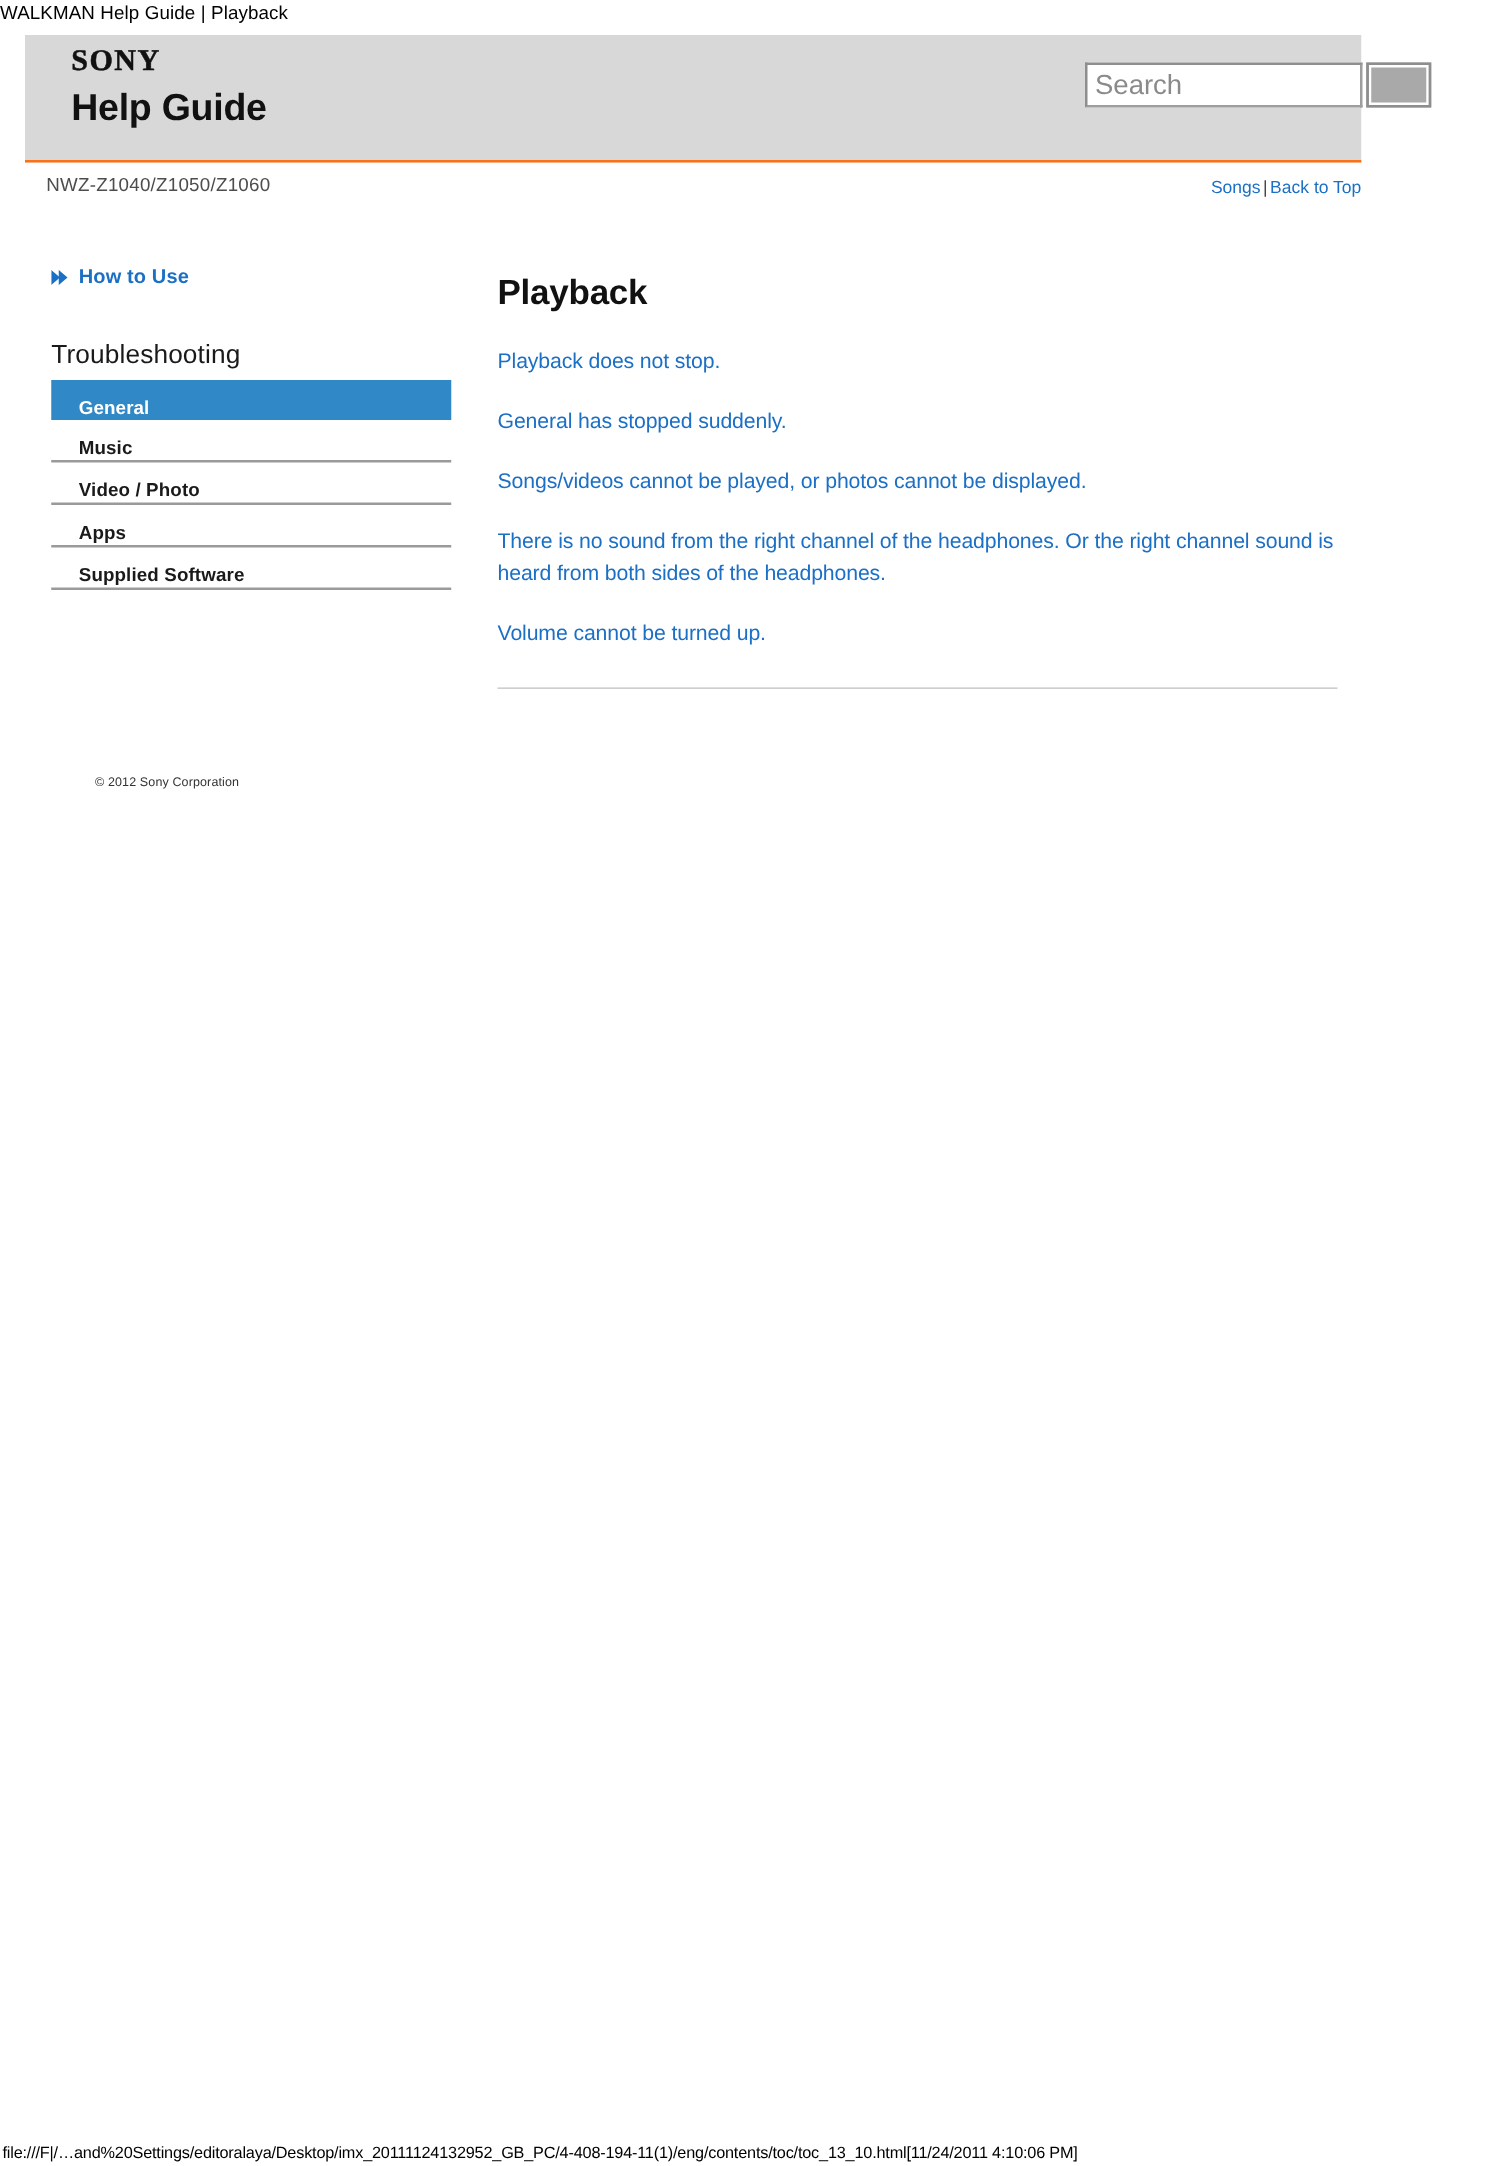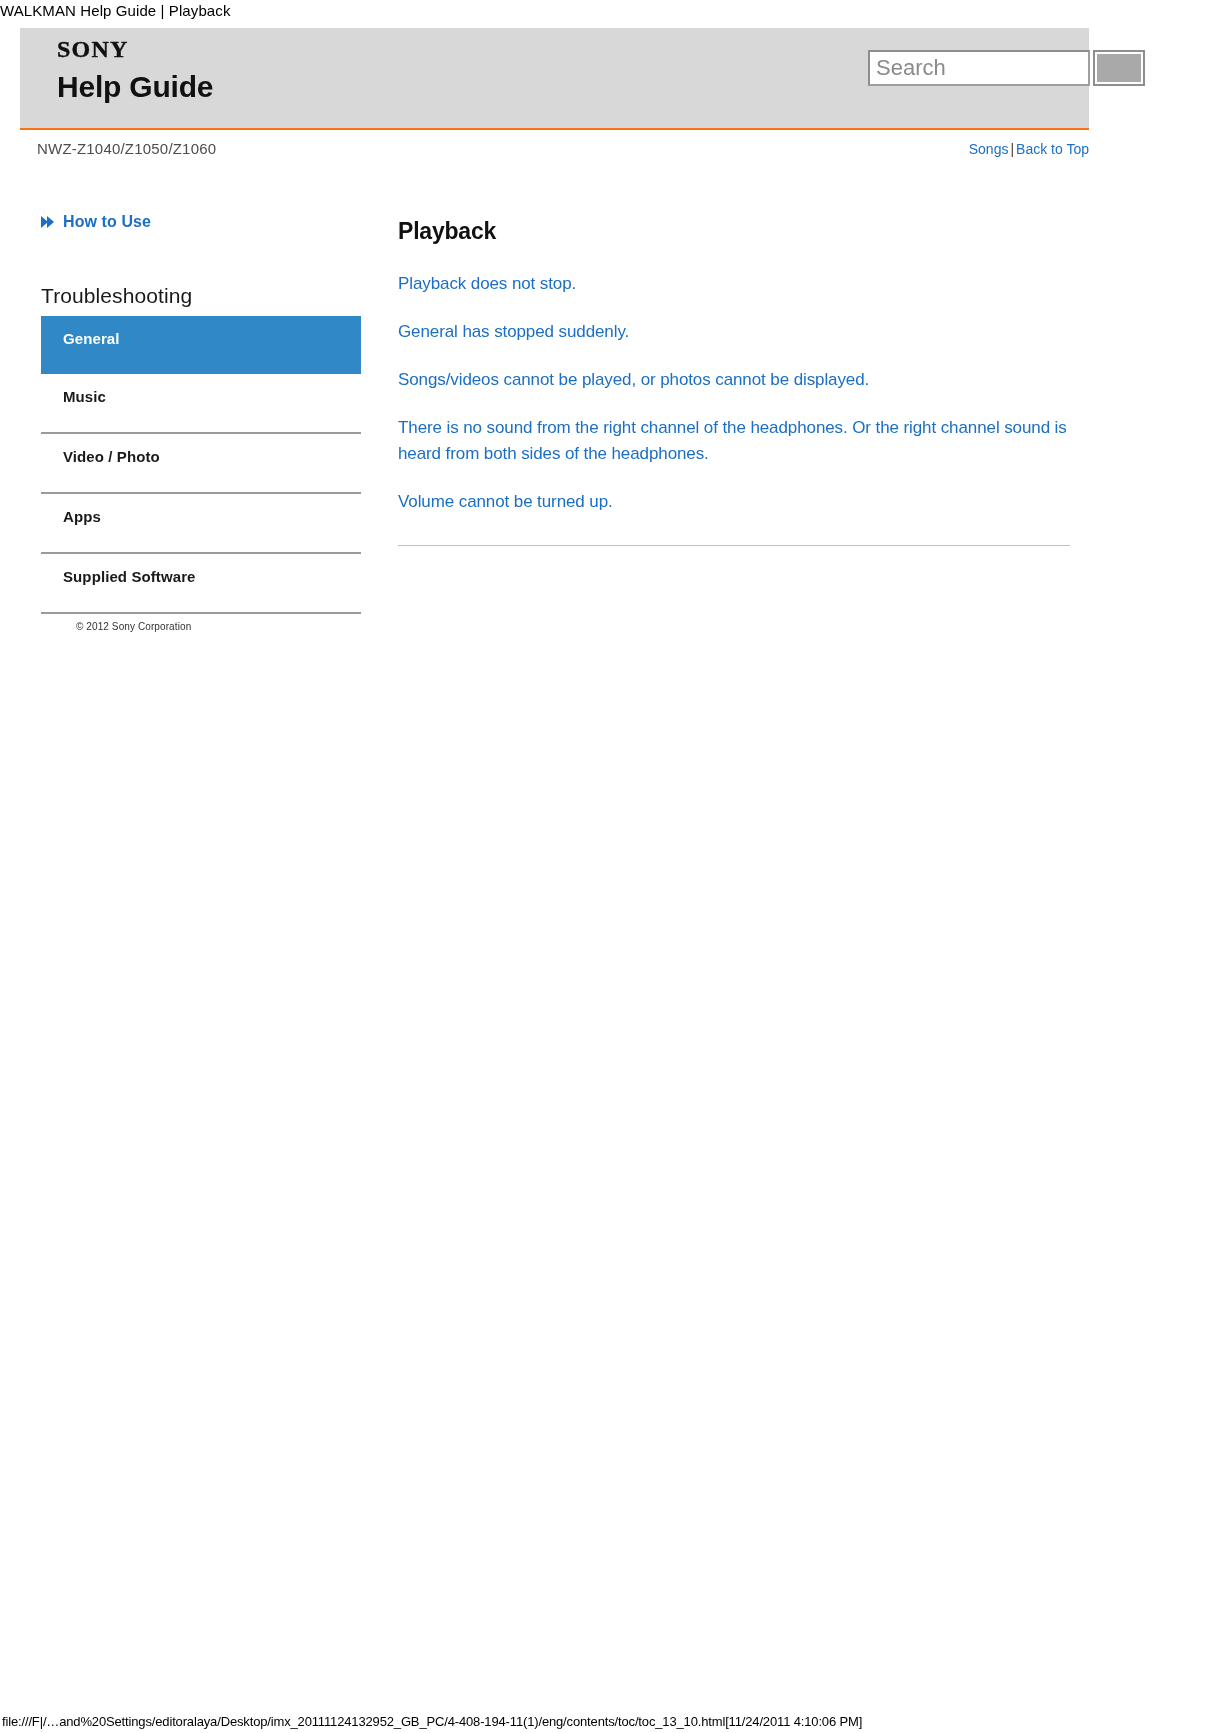--- a/index.html
+++ b/index.html
@@ -143,21 +143,21 @@
   .sidebar {
     position: absolute;
     left: 41px;
     top: 0;
     width: 320px;
   }
   .howto {
     display: flex;
     align-items: center;
     height: 24px;
-    margin-bottom: 50px;
+    margin-bottom: 38px;
     text-decoration: none;
   }
   .chev {
     width: 15px;
     height: 14px;
     margin-right: 7px;
     display: inline-block;
     flex: none;
   }
   .howto-label {
@@ -177,21 +177,21 @@
     list-style: none;
     margin: 0;
     padding: 0;
     width: 320px;
   }
   .navlist li {
     border-bottom: 2px solid #9a9a9a;
   }
   .navitem {
     display: block;
-    padding: 14px 0 27px 22px;
+    padding: 14px 0 1px 22px;
     font-size: 15px;
     font-weight: bold;
     color: #1a1a1a;
     text-decoration: none;
     letter-spacing: 0.1px;
   }
   .navlist li.active {
     background: #3089c6;
     border-bottom: none;
   }
@@ -210,21 +210,21 @@
 
   
   .main {
     position: absolute;
     left: 398px;
     top: 0;
     width: 672px;
   }
   .main h1 {
     margin: 8px 0 26px 0;
-    font-size: 23px;
+    font-size: 28px;
     font-weight: bold;
     color: #111111;
     letter-spacing: -0.2px;
   }
   .link-list {
     list-style: none;
     margin: 0;
     padding: 0;
   }
   .link-list li {

